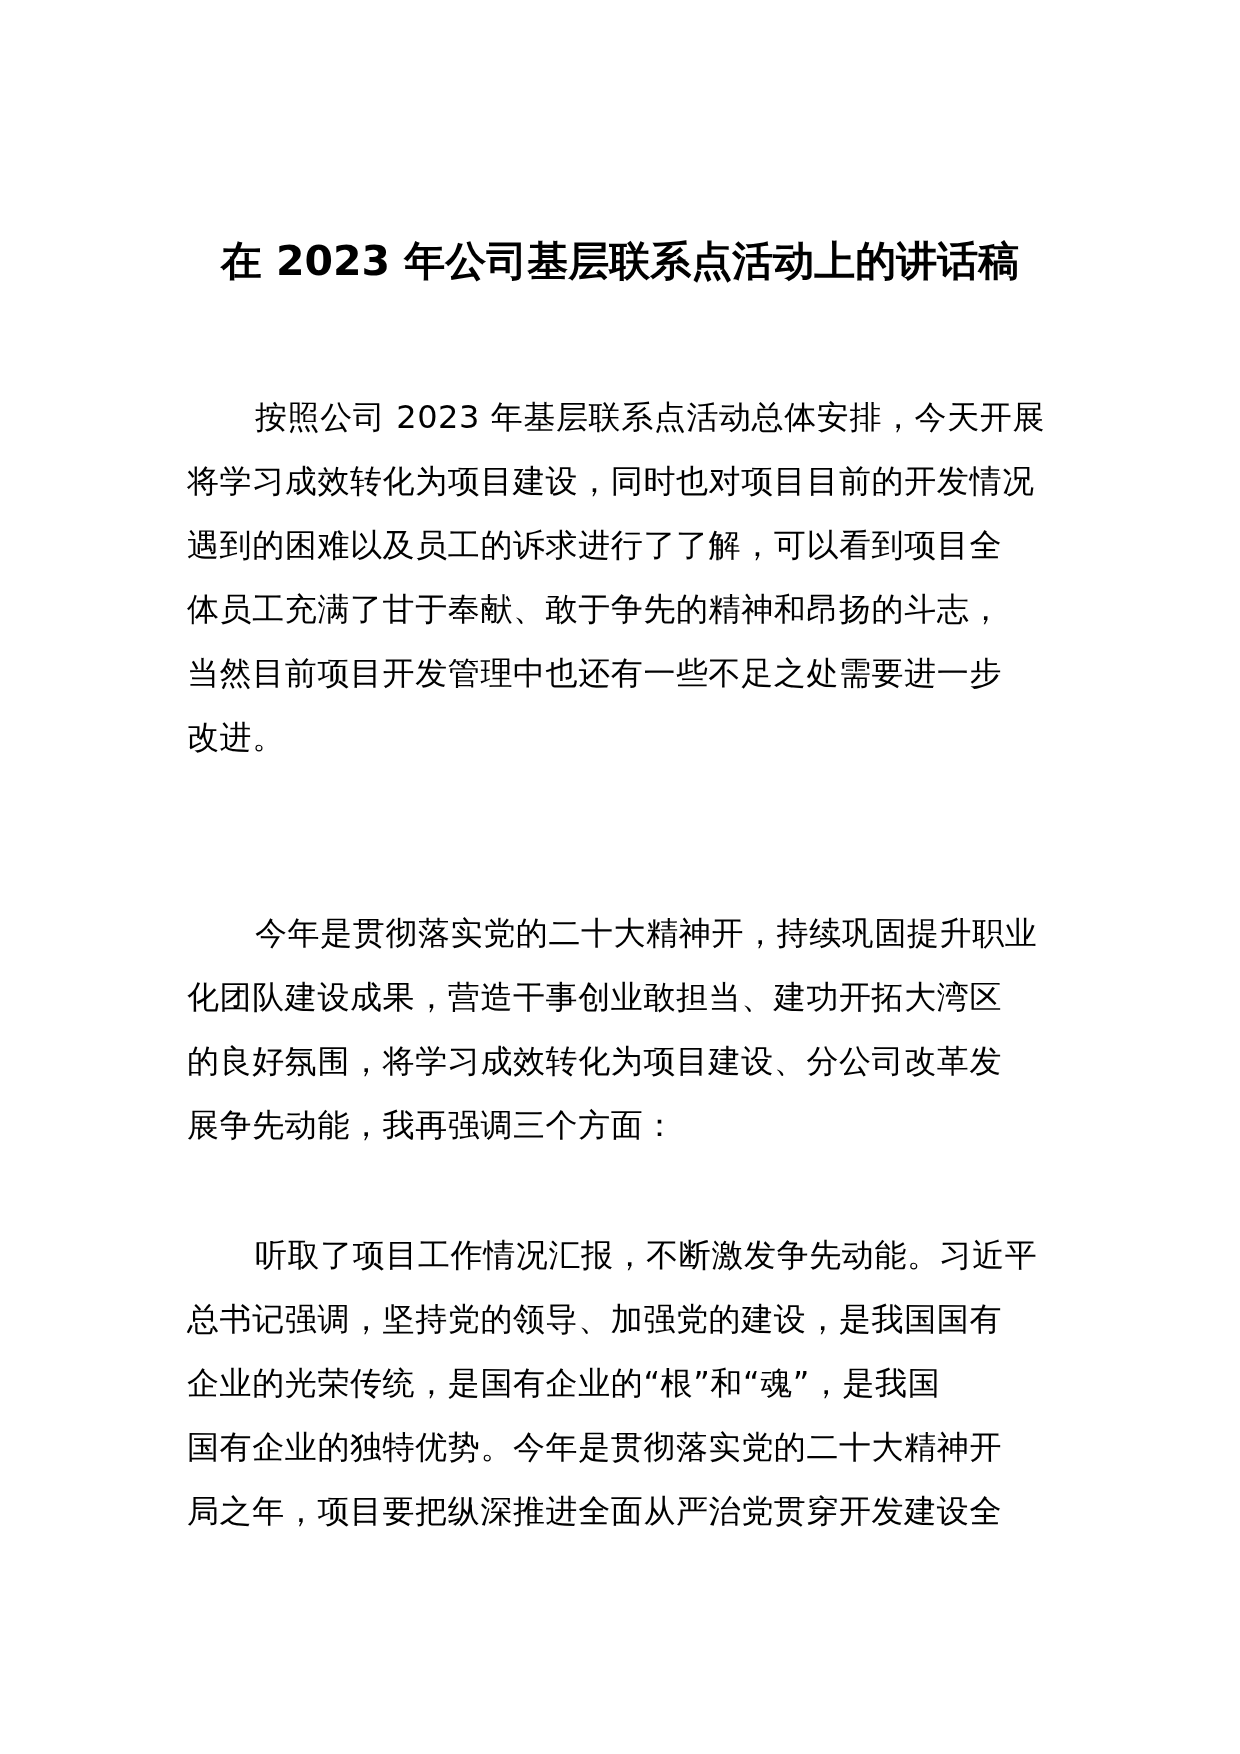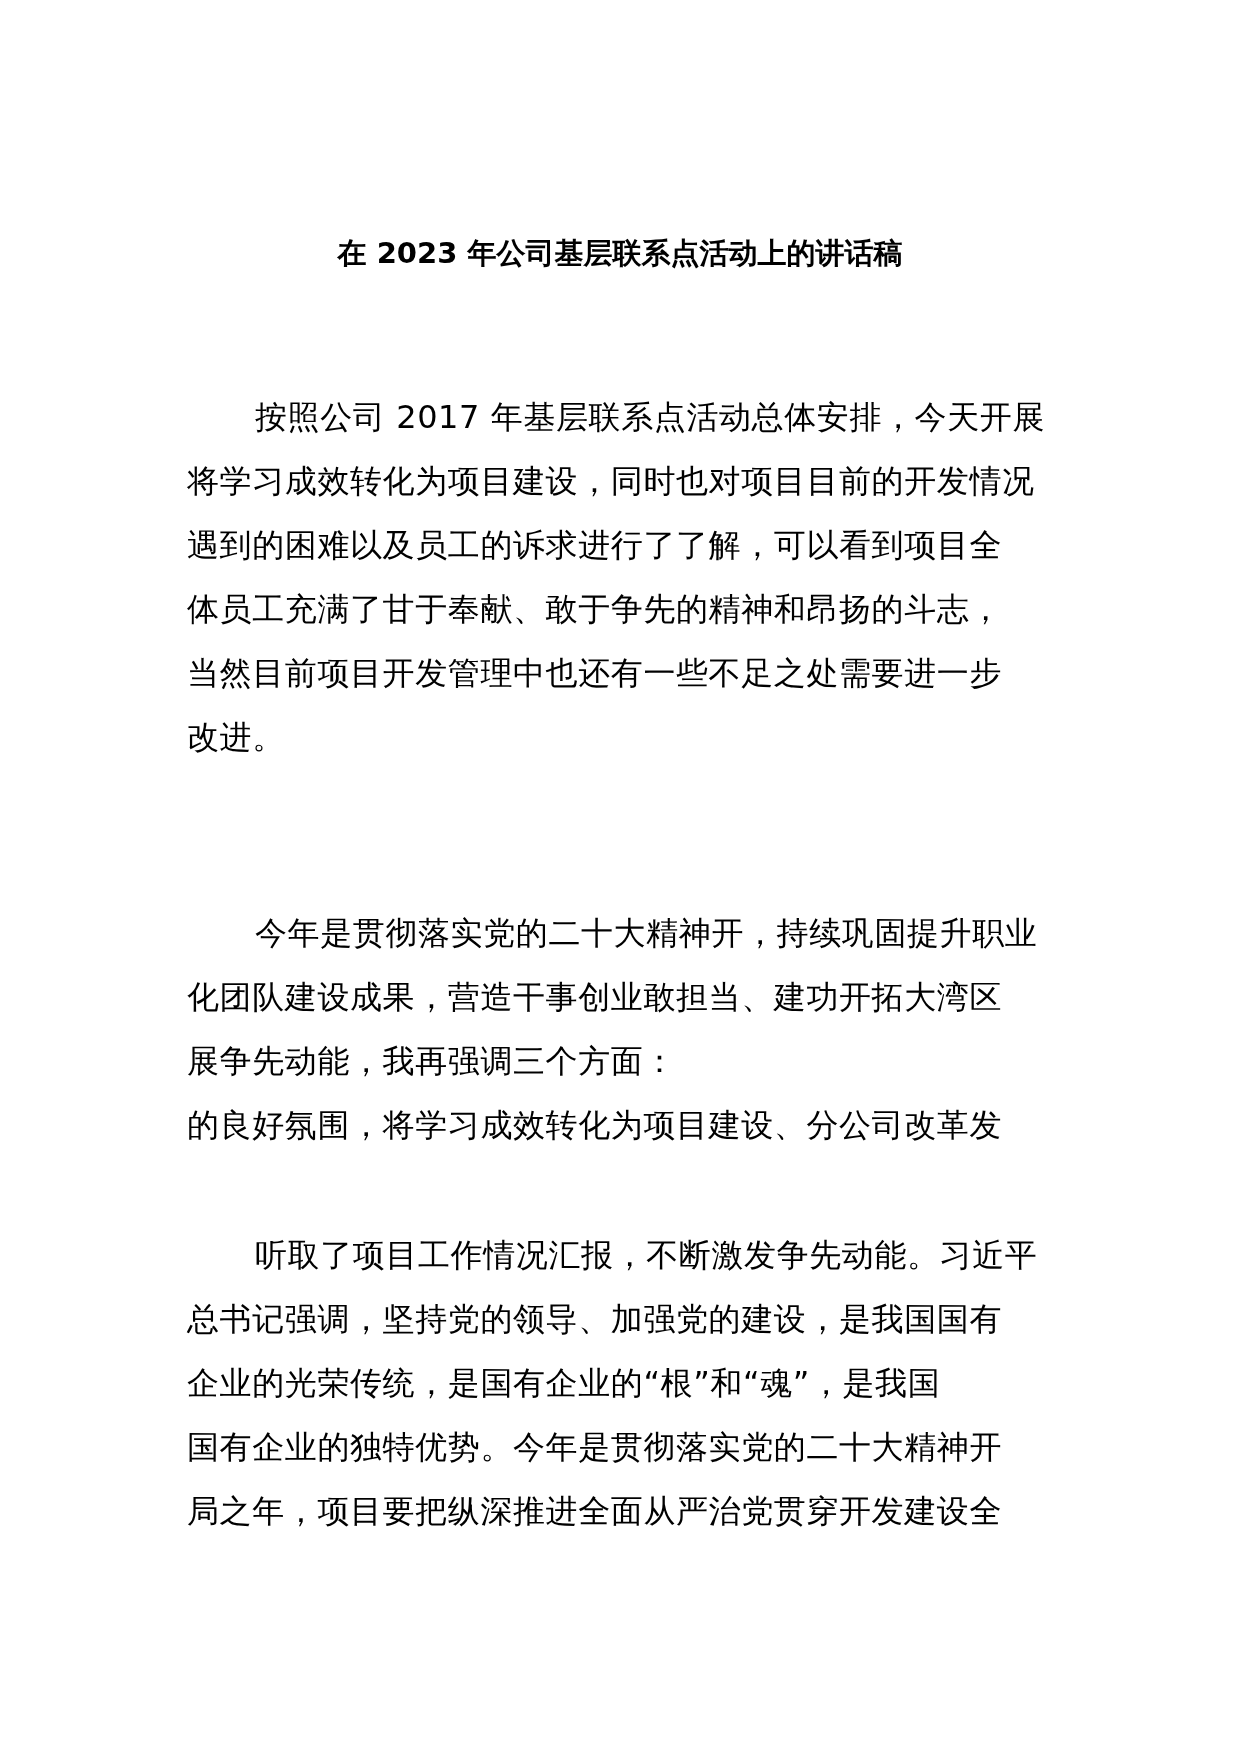--- a/index.html
+++ b/index.html
@@ -22,21 +22,21 @@
       width: 1240px;
       height: 1754px;
       background: #ffffff;
     }
     .title {
       position: absolute;
       left: 0;
       top: 206px;
       width: 1240px;
       text-align: center;
-      font-size: 29px;
+      font-size: 41px;
       font-weight: bold;
       line-height: 56px;
       letter-spacing: 0px;
       white-space: nowrap;
     }
     .para {
       position: absolute;
       left: 187px;
       width: 880px;
     }
@@ -56,33 +56,33 @@
     #para-3 { top: 1223px; }
   </style>
 </head>
 <body>
 
 <div class="page">
 
   <h1 class="title">在 2023 年公司基层联系点活动上的讲话稿</h1>
 
   <div class="para" id="para-1">
-    <span class="line indent">按照公司 2017 年基层联系点活动总体安排，今天开展</span>
+    <span class="line indent">按照公司 2023 年基层联系点活动总体安排，今天开展</span>
     <span class="line">将学习成效转化为项目建设，同时也对项目目前的开发情况</span>
     <span class="line">遇到的困难以及员工的诉求进行了了解，可以看到项目全</span>
     <span class="line">体员工充满了甘于奉献、敢于争先的精神和昂扬的斗志，</span>
     <span class="line">当然目前项目开发管理中也还有一些不足之处需要进一步</span>
     <span class="line">改进。</span>
   </div>
 
   <div class="para" id="para-2">
     <span class="line indent">今年是贯彻落实党的二十大精神开，持续巩固提升职业</span>
     <span class="line">化团队建设成果，营造干事创业敢担当、建功开拓大湾区</span>
+    <span class="line">的良好氛围，将学习成效转化为项目建设、分公司改革发</span>
     <span class="line">展争先动能，我再强调三个方面：</span>
-    <span class="line">的良好氛围，将学习成效转化为项目建设、分公司改革发</span>
   </div>
 
   <div class="para" id="para-3">
     <span class="line indent">听取了项目工作情况汇报，不断激发争先动能。习近平</span>
     <span class="line">总书记强调，坚持党的领导、加强党的建设，是我国国有</span>
     <span class="line">企业的光荣传统，是国有企业的“根”和“魂”，是我国</span>
     <span class="line">国有企业的独特优势。今年是贯彻落实党的二十大精神开</span>
     <span class="line">局之年，项目要把纵深推进全面从严治党贯穿开发建设全</span>
   </div>
 

